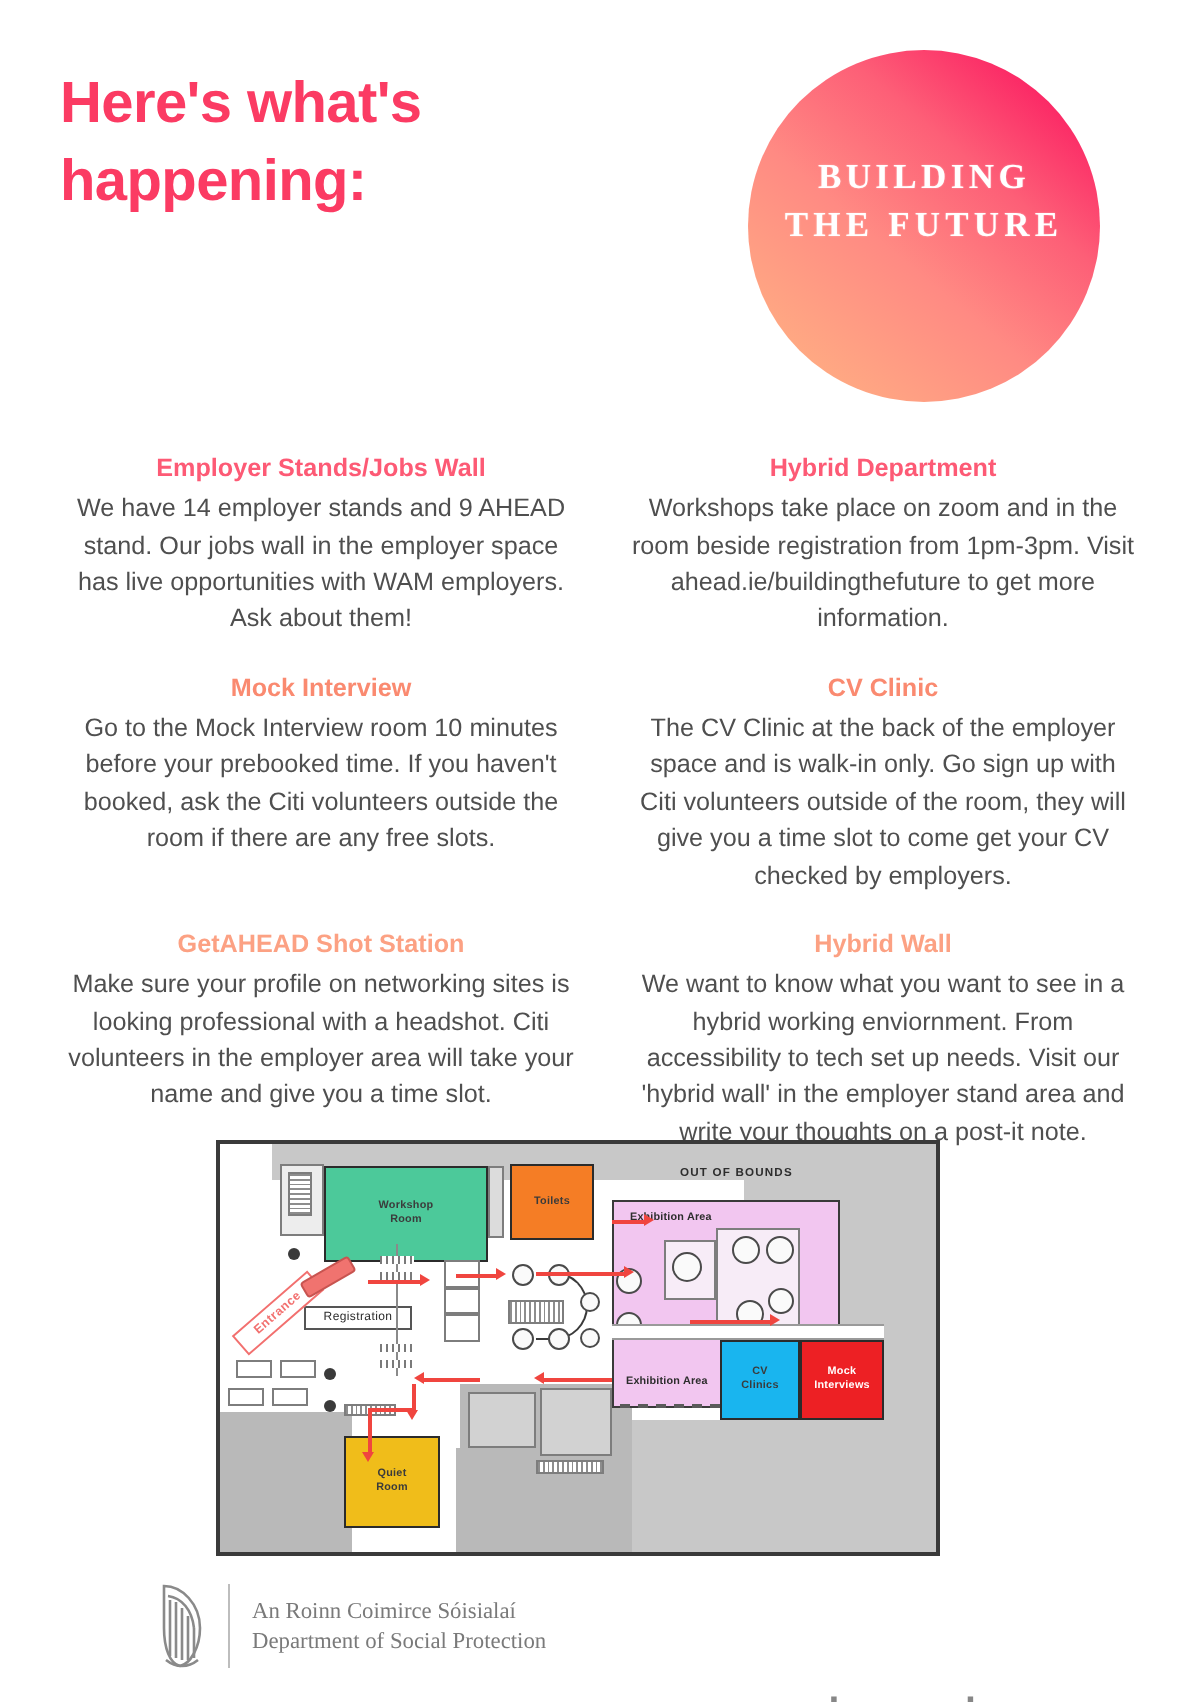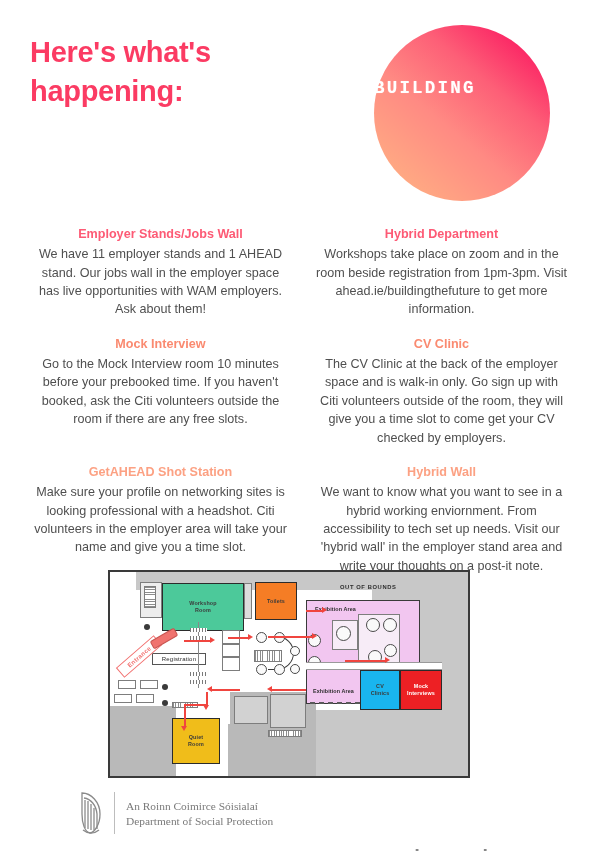--- a/index.html
+++ b/index.html
@@ -52,22 +52,23 @@
     width: 176px;
     height: 176px;
     border-radius: 50%;
     background: linear-gradient(40deg, #ffb882 0%, #ffa083 22%, #ff8a83 42%, #fd5f77 66%, #fb2364 88%, #f9005c 100%);
   }
   #logo-text {
     position: absolute;
     left: 0;
     top: 52px;
     width: 176px;
+    text-align: center;
     color: #ffffff;
-    font-family: Liberation Mono, monospace;
+    font-family: Liberation Serif, serif;
     font-size: 17.5px;
     font-weight: bold;
     letter-spacing: 2.2px;
     line-height: 1.35;
     text-shadow: 0 0 1px rgba(255,255,255,0.4);
   }
   #logo-text .lt-line2 { letter-spacing: 2.6px; }
 
   
   #info-grid {
@@ -290,30 +291,31 @@
 
   <div id="page-title">
     <span>Here's what's</span><br>
     <span>happening:</span>
   </div>
 
 
   <div id="logo-circle">
     <div id="logo-text">
       <span class="lt-line1">BUILDING</span><br>
+      <span class="lt-line2">THE FUTURE</span>
     </div>
   </div>
 
 </div>
 
 <div id="info-grid">
 
   <div class="info-block">
     <div class="info-heading c-pink">Employer Stands/Jobs Wall</div>
-    <div class="info-body">We have 11 employer stands and 1 AHEAD stand. Our jobs wall in the employer space has live opportunities with WAM employers. Ask about them!</div>
+    <div class="info-body">We have 14 employer stands and 9 AHEAD stand. Our jobs wall in the employer space has live opportunities with WAM employers. Ask about them!</div>
   </div>
 
   <div class="info-block">
     <div class="info-heading c-pink">Hybrid Department</div>
     <div class="info-body">Workshops take place on zoom and  in the room beside registration from 1pm-3pm. Visit ahead.ie/buildingthefuture to get more information.</div>
   </div>
 
   <div class="info-block">
     <div class="info-heading c-coral">Mock Interview</div>
     <div class="info-body">Go to the Mock Interview room 10 minutes before your prebooked time. If you haven't booked, ask the Citi volunteers outside the room if there are any free slots.</div>

